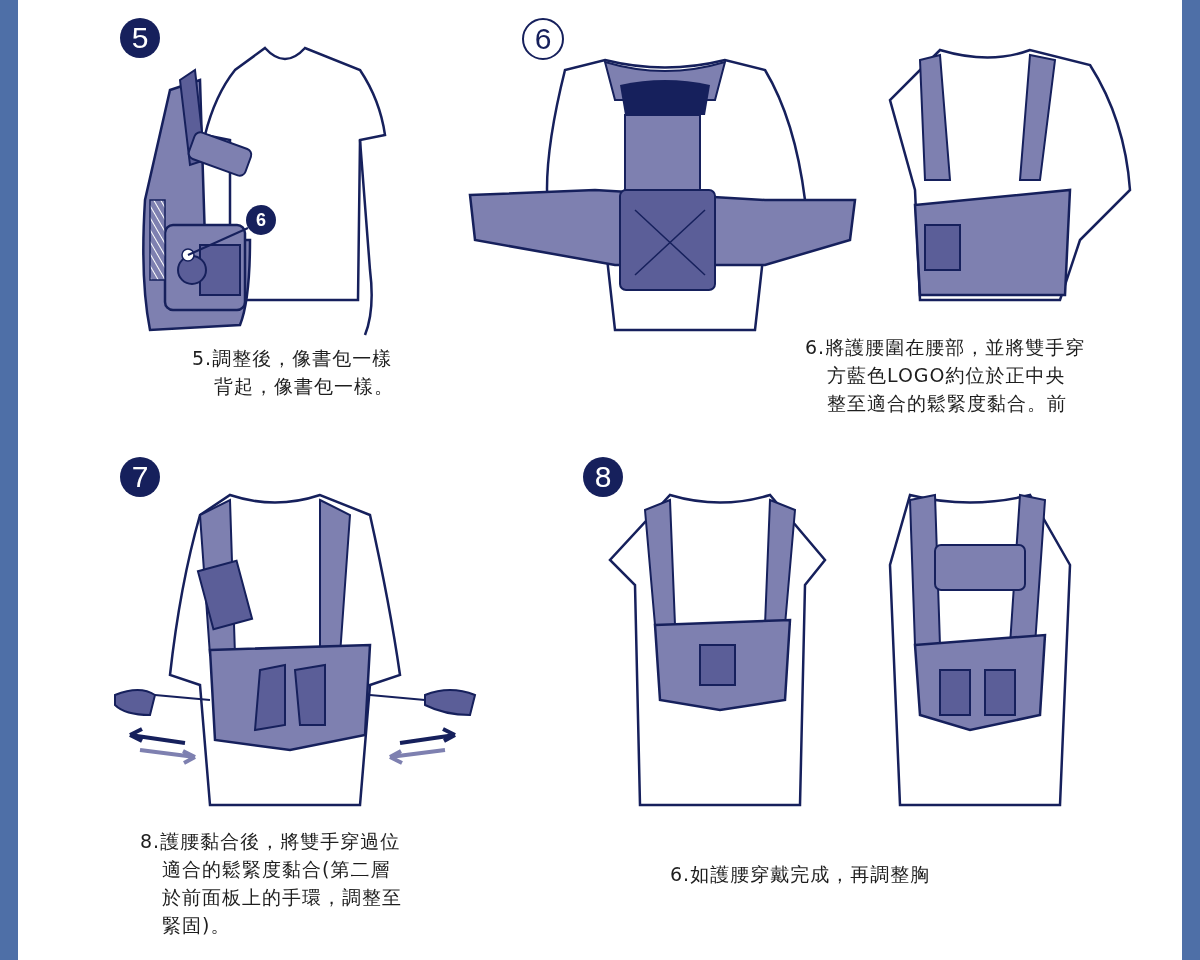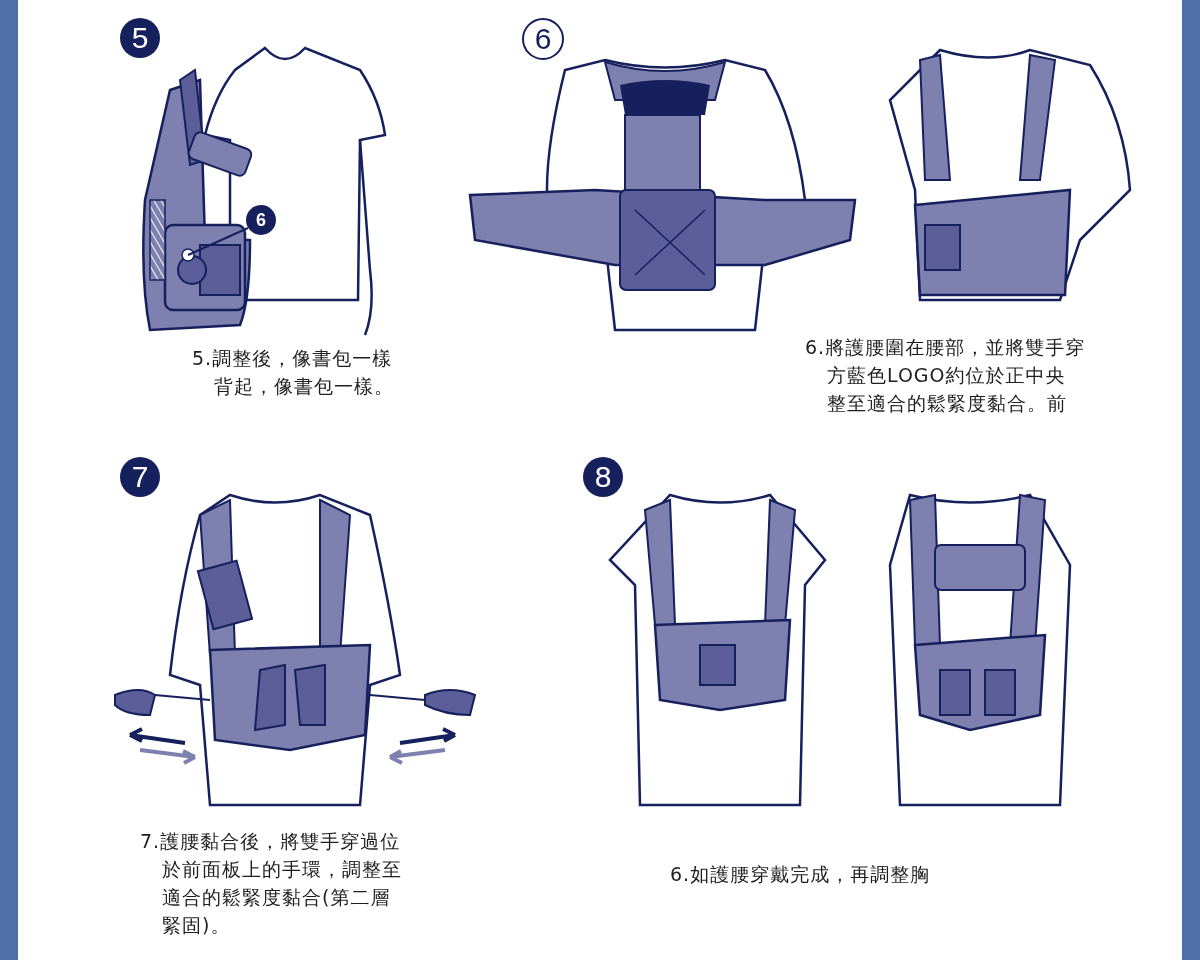--- a/index.html
+++ b/index.html
@@ -93,23 +93,23 @@
     <line x1="270" y1="210" x2="325" y2="215" stroke="#16205c" stroke-width="2"></line>
     <path d="M15 210 Q40 200 55 210 L50 230 Q25 230 15 220 Z" fill="#5b5e98" stroke="#16205c" stroke-width="2"></path>
     <path d="M325 210 Q350 200 375 210 L370 230 Q345 230 325 220 Z" fill="#5b5e98" stroke="#16205c" stroke-width="2"></path>
     <path d="M30 250 L85 258 M30 250 L42 244 M30 250 L42 256" stroke="#16205c" stroke-width="4" fill="none"></path>
     <path d="M40 265 L95 272 M95 272 L83 266 M95 272 L84 278" stroke="#7e80b0" stroke-width="4" fill="none"></path>
     <path d="M300 258 L355 250 M355 250 L343 244 M355 250 L344 256" stroke="#16205c" stroke-width="4" fill="none"></path>
     <path d="M290 272 L345 265 M290 272 L301 266 M290 272 L302 278" stroke="#7e80b0" stroke-width="4" fill="none"></path>
   </svg>
 </div>
 <div class="caption" style="left:140px;top:827px;">
-  <div>7.護腰黏合後，將雙手穿過位</div>
+  <div>8.護腰黏合後，將雙手穿過位</div>
+  <div class="indent">適合的鬆緊度黏合(第二層</div>
   <div class="indent">於前面板上的手環，調整至</div>
-  <div class="indent">適合的鬆緊度黏合(第二層</div>
   <div class="indent">緊固)。</div>
 </div>
 
 <div class="step-badge" style="left:583px;top:457px;">8</div>
 <div class="illus" style="left:600px;top:485px;">
   <svg width="240" height="330" viewBox="0 0 240 330">
     <path d="M70 10 Q120 25 170 10 L225 75 L205 100 L200 320 L40 320 L35 100 L10 75 Z" fill="#fff" stroke="#16205c" stroke-width="2.5"></path>
     <path d="M45 25 L70 15 L75 140 L55 140 Z" fill="#7e80b0" stroke="#16205c" stroke-width="2"></path>
     <path d="M170 15 L195 25 L185 140 L165 140 Z" fill="#7e80b0" stroke="#16205c" stroke-width="2"></path>
     <path d="M55 140 L190 135 L185 215 L120 225 L60 215 Z" fill="#7e80b0" stroke="#16205c" stroke-width="2.5"></path>

